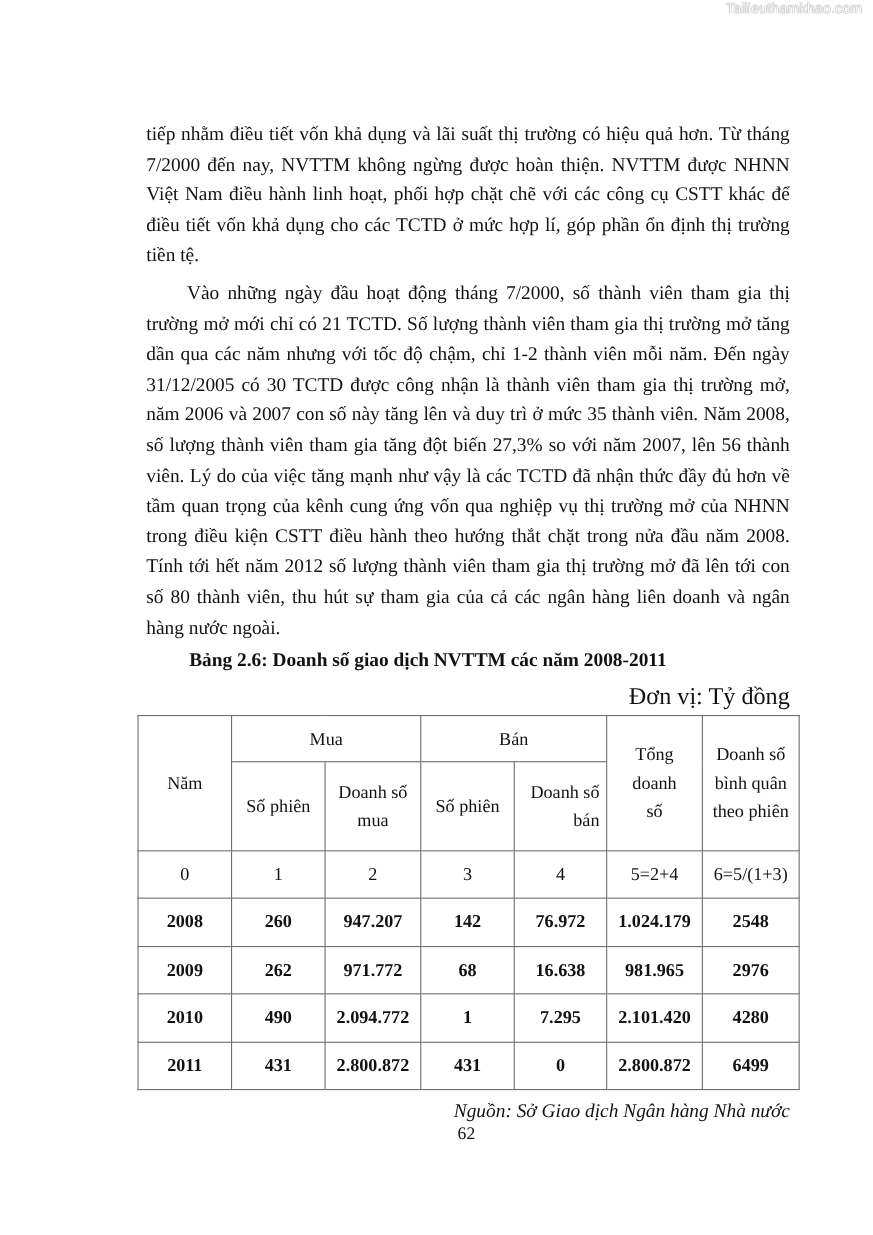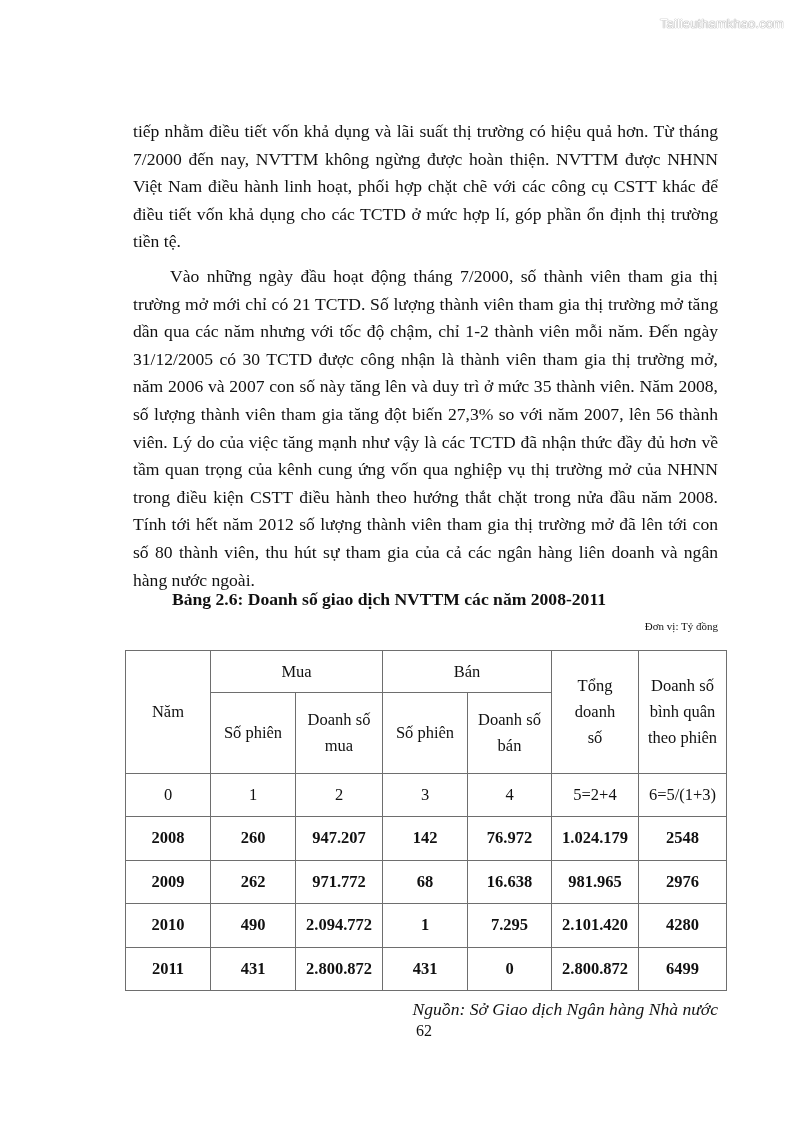--- a/index.html
+++ b/index.html
@@ -10,32 +10,32 @@
   body {
     width: 794px;
     height: 1123px;
     position: relative;
     overflow: hidden;
     font-family: "Liberation Serif", "DejaVu Serif", serif;
     color: #111111;
   }
   .watermark {
     position: absolute;
-    top: 16px;
+    top: 0;
     right: 10px;
     font-family: "Liberation Sans", "DejaVu Sans", sans-serif;
     font-size: 13px;
     color: #ffffff;
     text-shadow: 0 0 1px #8a8a8a, 0 0 1px #8a8a8a;
     letter-spacing: 0.1px;
   }
   .body-text {
     position: absolute;
     left: 133px;
-    top: 118px;
+    top: 108px;
     width: 585px;
     font-size: 17.6px;
     line-height: 27.6px;
     text-align: justify;
   }
   .body-text p {
     margin: 0;
   }
   .body-text p.indent {
     text-indent: 37px;
@@ -46,21 +46,21 @@
     left: 172px;
     top: 589px;
     font-size: 17.6px;
     font-weight: bold;
     margin: 0;
   }
   .unit {
     position: absolute;
     right: 76px;
     top: 620px;
-    font-size: 11px;
+    font-size: 22px;
   }
   table.data {
     position: absolute;
     left: 125px;
     top: 650px;
     border-collapse: collapse;
     font-size: 16.5px;
     line-height: 26px;
   }
   table.data td, table.data th {
@@ -126,21 +126,21 @@
       <th rowspan="2" class="nam">Năm</th>
       <th colspan="2" class="grp">Mua</th>
       <th colspan="2" class="grp">Bán</th>
       <th rowspan="2" style="padding:0 14px;">Tổng doanh số</th>
       <th rowspan="2" class="avg" style="padding-left:4px;padding-right:4px;">Doanh số bình quân theo phiên</th>
     </tr>
     <tr class="h2">
       <th>Số phiên</th>
       <th style="padding:0 8px;">Doanh số mua</th>
       <th>Số phiên</th>
-      <th style="padding:0 6px;">Doanh số bán</th>
+      <th style="padding:0 6px;text-align:right;">Doanh số bán</th>
     </tr>
   </thead>
   <tbody>
     <tr class="idx">
       <td>0</td>
       <td>1</td>
       <td>2</td>
       <td>3</td>
       <td>4</td>
       <td>5=2+4</td>

